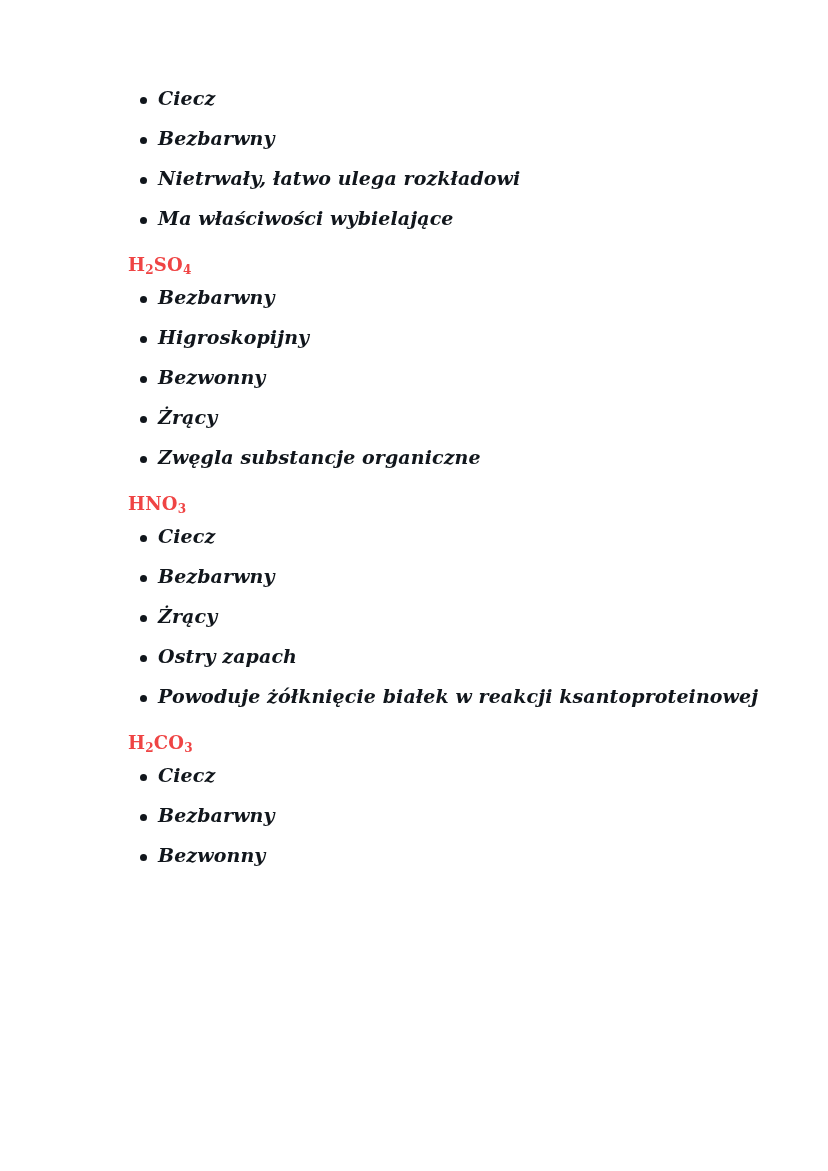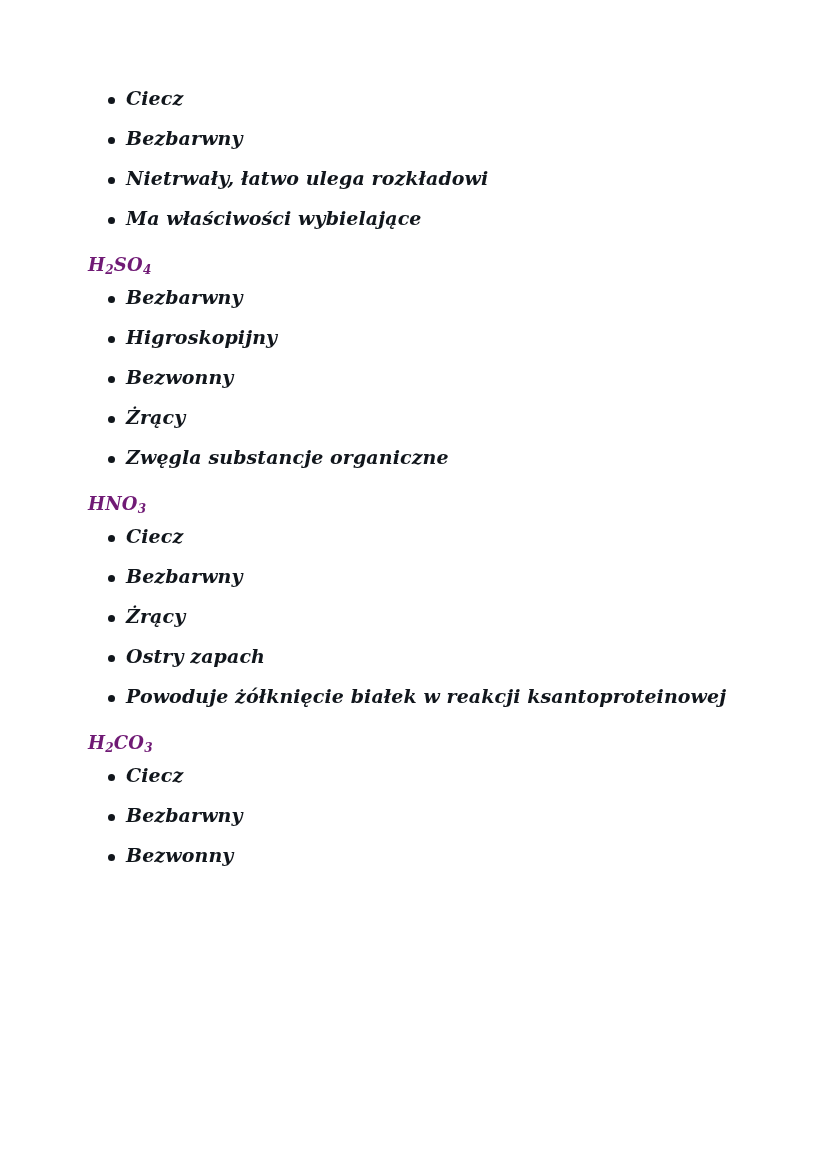--- a/index.html
+++ b/index.html
@@ -11,35 +11,34 @@
     position: relative;
     width: 828px;
     height: 1171px;
     background: #ffffff;
     box-sizing: border-box;
     overflow: hidden;
     font-family: "DejaVu Sans", sans-serif;
   }
   .content {
     position: absolute;
-    left: 80px;
+    left: 112px;
     top: 88px;
     width: 660px;
   }
   .section {
     margin: 0 0 0 0;
   }
   .heading {
     font-family: "DejaVu Serif", serif;
-    font-style: italic;
     font-weight: bold;
     font-size: 18px;
-    color: #701a75;
+    color: #ef4444;
     letter-spacing: 0.2px;
-    margin: 26px 0 12px 8px;
+    margin: 26px 0 12px 16px;
     line-height: 1.1;
   }
   .heading sub {
     font-size: 12px;
     vertical-align: baseline;
     position: relative;
     top: 3px;
   }
   ul.bullets {
     list-style: none;

